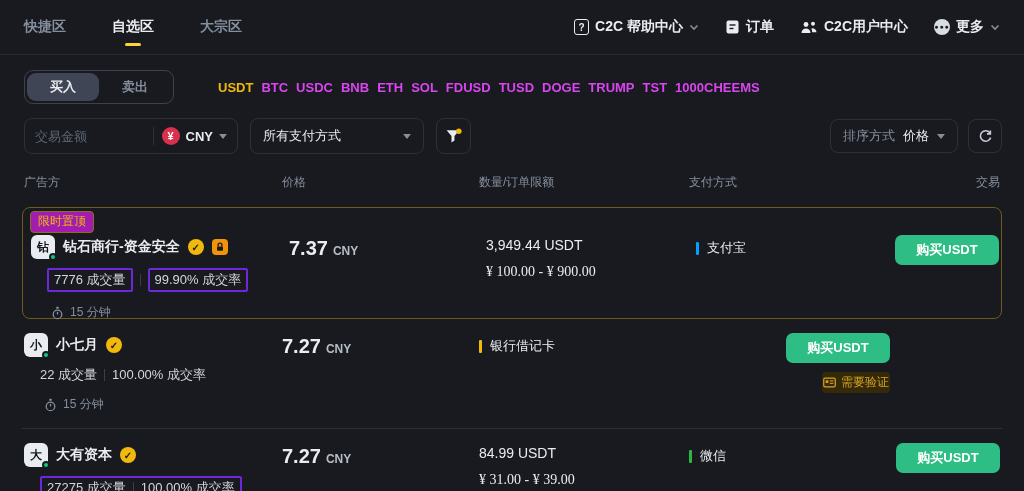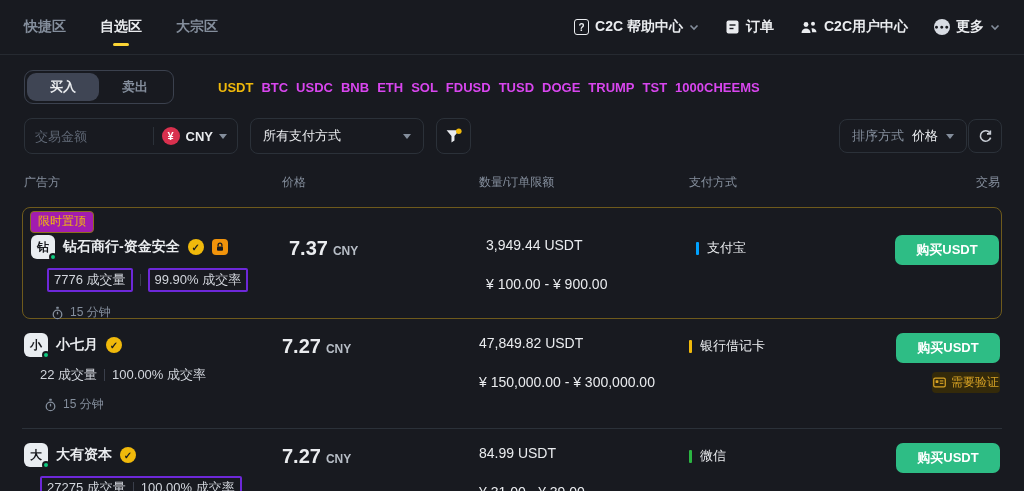--- a/index.html
+++ b/index.html
@@ -5,21 +5,21 @@
   * { box-sizing: border-box; margin: 0; padding: 0; }
   html,body { width:1024px; height:491px; overflow:hidden; }
   body {
     background:#181a20; color:#eaecef;
     font-family:"Liberation Sans", sans-serif;
     position:relative;
   }
   
   .topnav { height:55px; display:flex; justify-content:space-between; align-items:center;
     padding:0 24px; border-bottom:1px solid #262a31; }
-  .nav-tabs { display:flex; gap:34px; height:100%; align-items:center; }
+  .nav-tabs { display:flex; gap:46px; height:100%; align-items:center; }
   .nav-tab { position:relative; font-size:14px; font-weight:700; color:#848e9c;
     cursor:pointer; height:100%; display:flex; align-items:center; }
   .nav-tab.active { color:#eaecef; }
   .nav-tab .underline { display:none; }
   .nav-tab.active .underline { display:block; position:absolute; left:50%;
     transform:translateX(-50%); bottom:8px; width:16px; height:3px;
     background:#fcd535; border-radius:2px; }
   .nav-links { display:flex; gap:26px; align-items:center; }
   .nav-link { display:flex; align-items:center; gap:6px; font-size:14px; font-weight:700;
     color:#eaecef; cursor:pointer; }
@@ -35,21 +35,21 @@
   .seg-item { flex:1; display:flex; align-items:center; justify-content:center;
     font-size:13px; font-weight:700; color:#848e9c; border-radius:9px; cursor:pointer; }
   .seg-item.active { background:#3f4554; color:#eaecef; }
   .coins { display:flex; gap:8px; align-items:center; }
   .coin { font-size:13px; font-weight:700; color:#d946ef; cursor:pointer; }
   .coin.active { color:#f0b90b; }
   
   .controls2 { display:flex; justify-content:space-between; align-items:center;
     margin-top:14px; padding:0 22px 0 24px; }
   .left-ctrls { display:flex; gap:12px; align-items:center; }
-  .right-ctrls { display:flex; gap:1px; align-items:center; }
+  .right-ctrls { display:flex; gap:10px; align-items:center; }
   .box { border:1px solid #2b3139; border-radius:8px; height:36px; display:flex;
     align-items:center; background:transparent; }
   .amount-box { width:214px; padding:0 10px; gap:8px; }
   input.amount { background:transparent; border:none; outline:none; flex:1; min-width:0;
     color:#a3a3a3; font-size:13px; font-family:inherit; }
   input.amount::placeholder { color:#5e6673; }
   .vdiv { width:1px; height:18px; background:#2b3139; }
   .fiat { display:flex; align-items:center; gap:6px; cursor:pointer; }
   .fiat-circle { width:18px; height:18px; border-radius:50%; background:#d9304e;
     color:#fff; font-size:11px; font-weight:700; display:flex; align-items:center;
@@ -94,21 +94,21 @@
   .hl { border:2px solid #6d28d9; border-radius:2px; padding:1px 5px;
     display:inline-flex; align-items:center; gap:7px; }
   .stat-sep { width:1px; height:12px; background:#3a3f4b; }
   .adv-line3 { margin-top:12px; margin-left:20px; display:flex; align-items:center;
     gap:6px; font-size:12px; color:#848e9c; }
   
   .price-cell { display:flex; align-items:baseline; gap:5px; padding-top:2px; }
   .price-val { font-size:20px; font-weight:700; color:#eaecef; }
   .price-unit { font-size:12px; font-weight:700; color:#b7bdc6; }
   .amount-cell { font-size:14px; color:#eaecef; padding-top:2px; }
-  .limit-line { margin-top:23px; }
+  .limit-line { margin-top:11px;font-family:Liberation Serif, serif; }
   .pay-cell { display:flex; align-items:center; gap:8px; font-size:13px; padding-top:4px; }
   .pay-bar { width:3px; height:13px; border-radius:1px; flex:none; }
   .trade-cell { display:flex; flex-direction:column; align-items:flex-end; }
   .buy-btn { width:104px; height:30px; border-radius:7px; background:#2ebd85; color:#fff;
     font-size:13px; font-weight:700; display:flex; align-items:center;
     justify-content:center; border:none; cursor:pointer; font-family:inherit; }
   .verify-badge { margin-top:9px; display:flex; align-items:center; gap:5px;
     background:#342a0a; color:#d8a325; border-radius:4px; padding:2px 1px;
     font-size:12px; cursor:default; }
 </style>
@@ -307,24 +307,20 @@
           <circle cx="7" cy="9" r="4.6" fill="none" stroke="#848e9c" stroke-width="1.4"></circle>
           <line x1="7" y1="9" x2="7" y2="6.2" stroke="#848e9c" stroke-width="1.4"></line>
         </svg>
         <span>15 分钟</span>
       </div>
     </div>
     <div class="price-cell">
       <span class="price-val">7.27</span>
       <span class="price-unit">CNY</span>
     </div>
-    <div class="amount-cell">
-      <div>47,849.82 USDT</div>
-      <div class="limit-line">¥ 150,000.00 - ¥ 300,000.00</div>
-    </div>
     <div class="pay-cell">
       <span class="pay-bar" style="background: rgb(240, 185, 11);"></span>
       <span>银行借记卡</span>
     </div>
     <div class="trade-cell">
       <button class="buy-btn">购买USDT</button>
       <span class="verify-badge">
         <svg width="13" height="11" viewBox="0 0 14 11">
           <rect x="0.8" y="0.8" width="12.4" height="9.4" rx="1.5" fill="none" stroke="#d8a325" stroke-width="1.3"></rect>
           <rect x="2.8" y="3" width="3" height="3" rx="0.5" fill="#d8a325"></rect>

